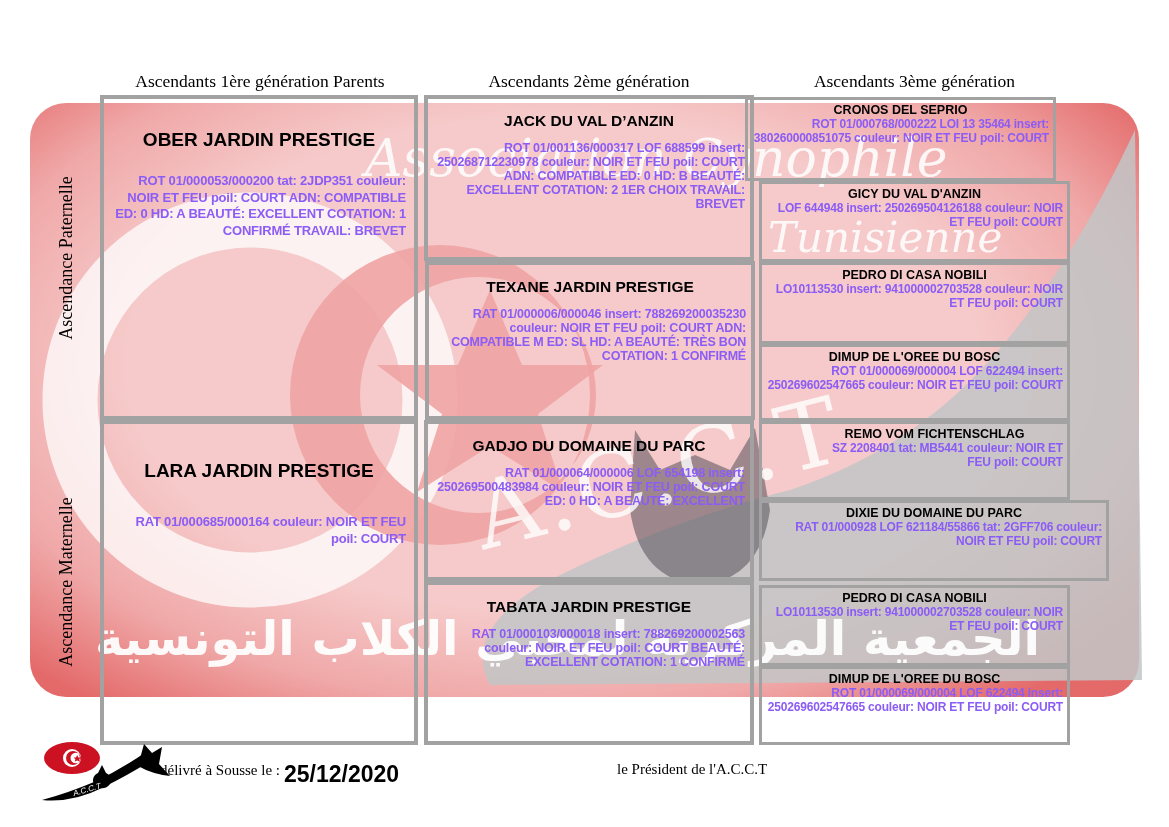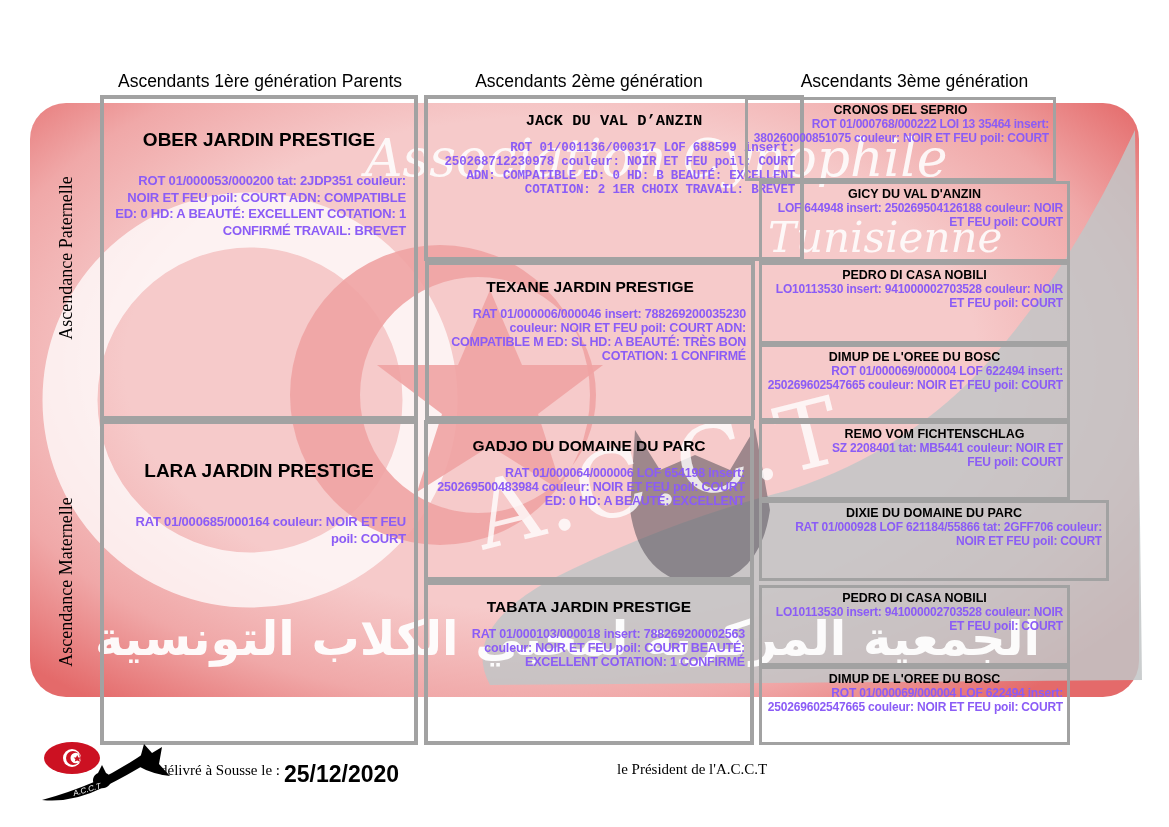--- a/index.html
+++ b/index.html
@@ -25,21 +25,21 @@
   .p-box .body{font-size:13px;line-height:16.5px;margin-top:22px;padding:0 8px;}
   .g2-box{border-width:4px;}
   .g2-box .title{font-size:15.5px;margin-top:13px;}
   .g2-box .body{font-size:12.5px;line-height:14px;margin-top:11px;padding:0 5px;}
   .g3-box{border-width:3px;}
   .g3-box .title{font-size:12.5px;margin-top:3px;}
   .g3-box .body{font-size:12px;line-height:13.5px;margin-top:1px;padding:0 4px;}
   
   .col-header{
     position:absolute;top:71px;z-index:3;text-align:center;
-    font-family:Liberation Sans, sans-serif;font-size:17.5px;color:#000;
+    font-family:Liberation Serif, serif;font-size:17.5px;color:#000;
   }
   .side-label{
     position:absolute;z-index:3;font-family:"Liberation Serif",serif;font-size:18px;color:#000;
     transform:translate(-50%,-50%) rotate(-90deg);white-space:nowrap;transform-origin:center;
   }
   
   .footer-text{position:absolute;z-index:3;font-family:"Liberation Serif",serif;font-size:15px;color:#000;}
   .footer-date{position:absolute;z-index:3;font-family:"Liberation Sans",sans-serif;font-weight:bold;font-size:23px;color:#000;}
   .logo{position:absolute;left:40px;top:740px;z-index:3;}
 </style>
@@ -73,21 +73,21 @@
 
 <div class="box p-box" style="left:100px;top:95px;width:318px;height:325px;">
   <div class="title">OBER JARDIN PRESTIGE</div>
   <div class="body">ROT 01/000053/000200 tat: 2JDP351 couleur: NOIR ET FEU poil: COURT ADN: COMPATIBLE ED: 0 HD: A BEAUTÉ: EXCELLENT COTATION: 1 CONFIRMÉ TRAVAIL: BREVET</div>
 </div>
 <div class="box p-box" style="left:100px;top:420px;width:318px;height:325px;">
   <div class="title" style="margin-top:36px;">LARA JARDIN PRESTIGE</div>
   <div class="body" style="margin-top:32px;">RAT 01/000685/000164 couleur: NOIR ET FEU poil: COURT</div>
 </div>
 
-<div class="box g2-box" style="left:424px;top:95px;width:380px;height:166px;font-family:Liberation Mono, monospace;">
+<div class="box g2-box" style="left:424px;top:95px;width:330px;height:166px;">
   <div class="title">JACK DU VAL D’ANZIN</div>
   <div class="body">ROT 01/001136/000317 LOF 688599 insert: 250268712230978 couleur: NOIR ET FEU poil: COURT ADN: COMPATIBLE ED: 0 HD: B BEAUTÉ: EXCELLENT COTATION: 2 1ER CHOIX TRAVAIL: BREVET</div>
 </div>
 <div class="box g2-box" style="left:425px;top:261px;width:330px;height:159px;">
   <div class="title">TEXANE JARDIN PRESTIGE</div>
   <div class="body">RAT 01/000006/000046 insert: 788269200035230 couleur: NOIR ET FEU poil: COURT ADN: COMPATIBLE M ED: SL HD: A BEAUTÉ: TRÈS BON COTATION: 1 CONFIRMÉ</div>
 </div>
 <div class="box g2-box" style="left:424px;top:420px;width:330px;height:161px;">
   <div class="title">GADJO DU DOMAINE DU PARC</div>
   <div class="body">RAT 01/000064/000006 LOF 654198 insert: 250269500483984 couleur: NOIR ET FEU poil: COURT ED: 0 HD: A BEAUTÉ: EXCELLENT</div>

